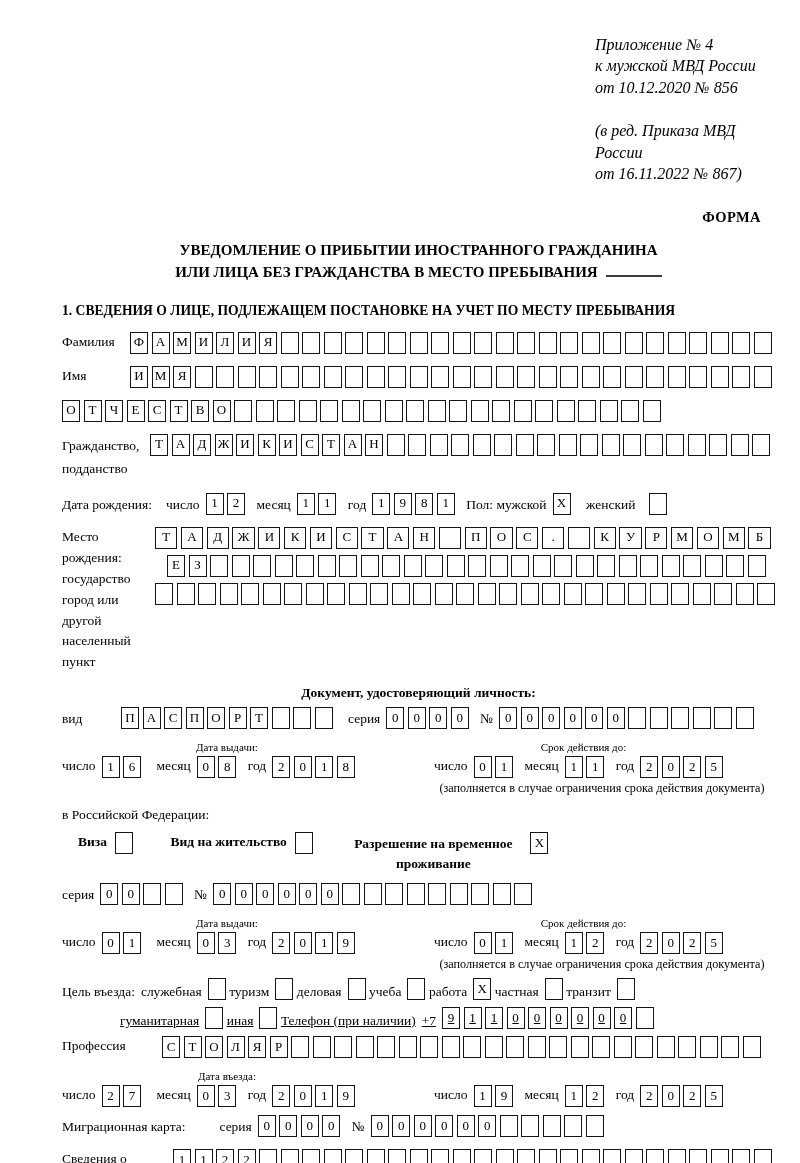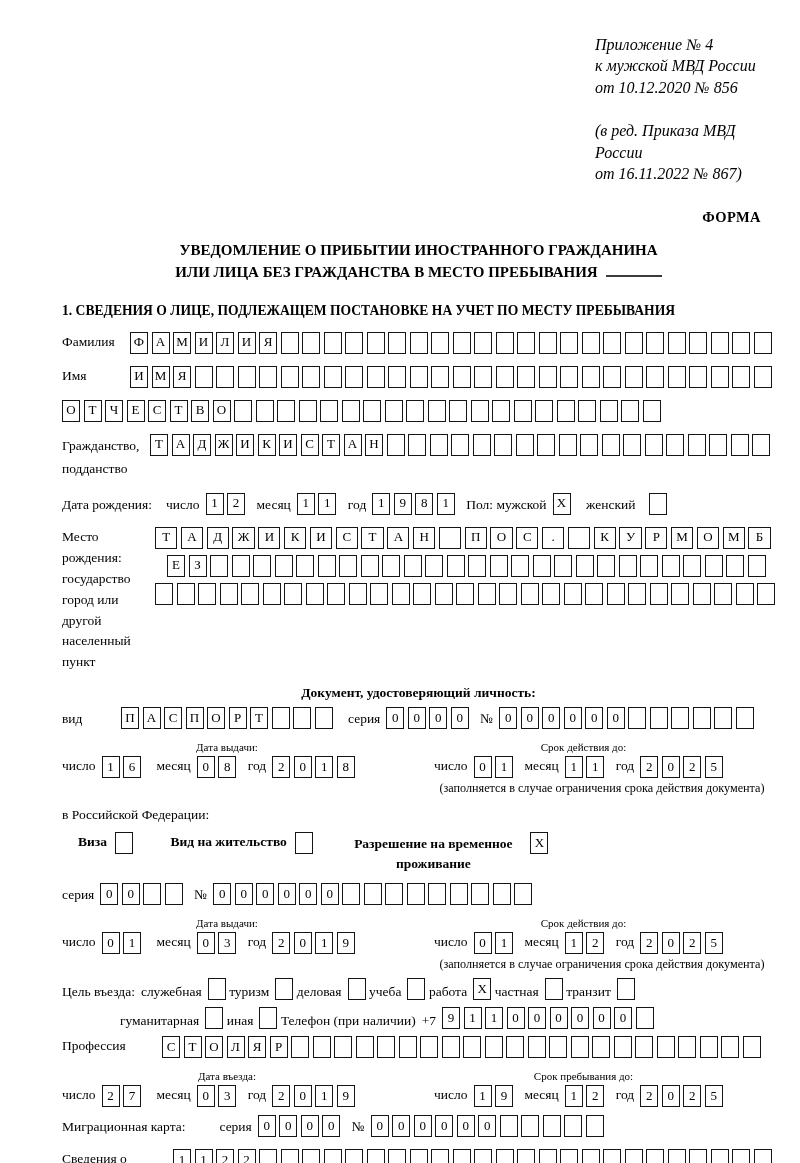--- a/index.html
+++ b/index.html
@@ -570,21 +570,21 @@
     <span class="plbl gap8">частная</span>
     <span class="boxes">
         <span class="cell"></span>
       </span>
     <span class="plbl gap8">транзит</span>
     <span class="boxes">
         <span class="cell"></span>
       </span>
   </div>
 
-  <div class="pline" style="margin-left:58px;">
+  <div class="pline" style="margin-left:58px;text-decoration:underline;">
     <span class="plbl">гуманитарная</span>
     <span class="boxes">
         <span class="cell"></span>
       </span>
     <span class="plbl gap8">иная</span>
     <span class="boxes">
         <span class="cell"></span>
       </span>
     <span class="plbl gap28">Телефон (при наличии)</span>
     <span class="plbl gap18">+7</span>
@@ -631,21 +631,20 @@
         <span class="cell"></span>
         <span class="cell"></span>
         <span class="cell"></span>
         <span class="cell"></span>
         <span class="cell"></span>
       </span>
   </div>
 
   <div class="dhead">
     <span class="h-l">Дата въезда:</span>
-    <span class="h-r">Срок пребывания до:</span>
   </div>
   <div class="dates" style="margin-bottom:8px;">
     <span class="dcol-l">
       <span class="inlbl">число</span>
       <span class="boxes">
           <span class="cell">2</span>
           <span class="cell">7</span>
         </span>
       <span class="inlbl gap12">месяц</span>
       <span class="boxes">

